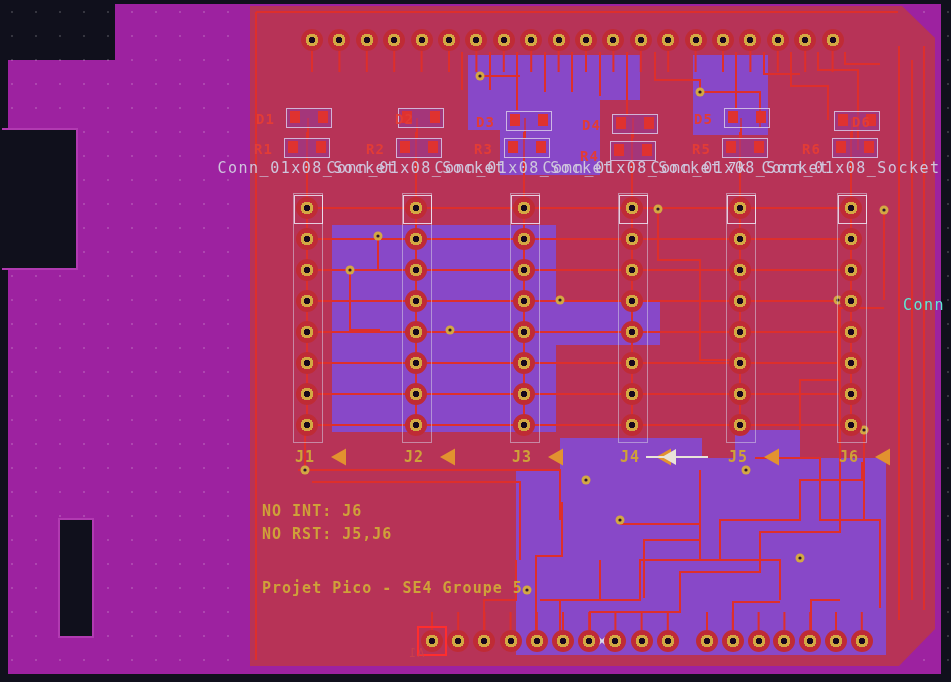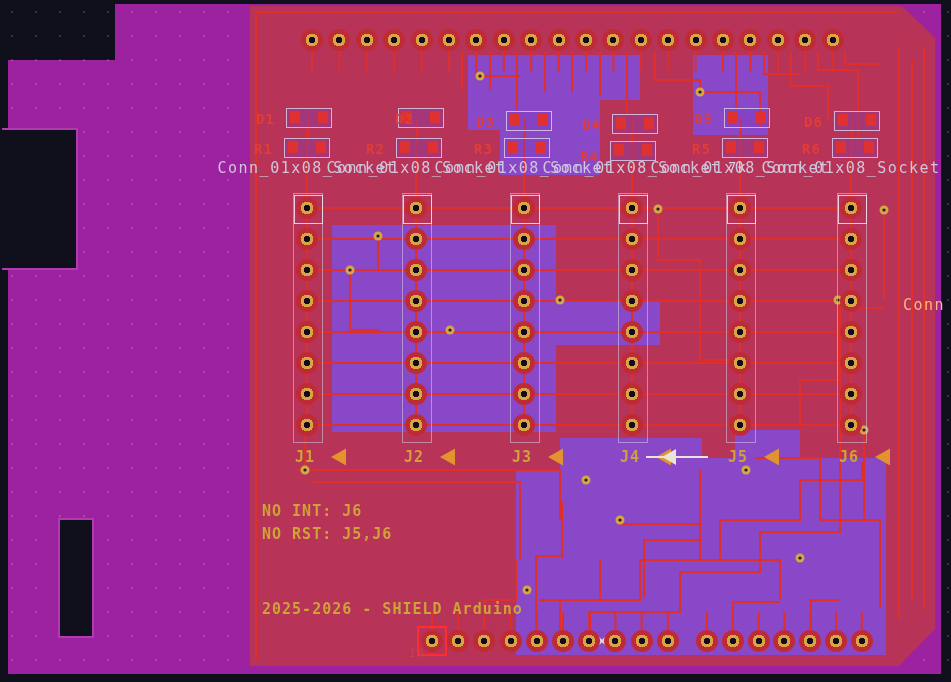--- a/index.html
+++ b/index.html
@@ -17,21 +17,21 @@
        background:radial-gradient(circle at center,#17081d 0 3.5px,#d3a843 3.5px 6.5px,#bf2b35 6.5px 11px);}
   .pad-hi{position:absolute;border:2px solid #ff2d2d;}
   .courtyard{position:absolute;border:1px solid rgba(214,205,228,.55);}
   .pin1{position:absolute;border:1px solid rgba(238,233,247,.85);}
   .fp{position:absolute;border:1px solid rgba(222,213,236,.8);background:rgba(130,60,190,.35);}
   .fp .p{position:absolute;width:10px;height:12px;background:#df3230;top:2px;}
   .fp .pl{left:3px;} .fp .pr{right:3px;}
   .ref{position:absolute;font-size:14px;font-weight:600;color:#e23c36;letter-spacing:1px;white-space:nowrap;}
   .socket-label{position:absolute;transform:translateX(-50%);font-size:15px;color:#cfc6dd;
                 letter-spacing:1.5px;white-space:nowrap;}
-  .edge-label{position:absolute;font-size:15px;color:#fdba74;letter-spacing:1.5px;white-space:nowrap;}
+  .edge-label{position:absolute;font-size:15px;color:#5eead4;letter-spacing:1.5px;white-space:nowrap;}
   .gold{position:absolute;font-size:15px;font-weight:600;color:#cfa139;letter-spacing:1px;white-space:nowrap;}
   .value-label{position:absolute;font-size:14px;color:#d8d0e4;letter-spacing:1px;white-space:nowrap;}
   .mirror{position:absolute;transform:scaleX(-1);font-size:12px;color:rgba(205,65,75,.85);letter-spacing:1px;}
 </style>
 </head>
 <body>
 
 <div id="stage">
 
   <div class="cu" style="left:115px;top:4px;width:826px;height:670px;"></div>
@@ -246,21 +246,21 @@
         <span class="p pl"></span>
         <span class="p pr"></span>
       </div>
     </div>
 
   <div class="edge-label" style="left:903px;top:296px;">Conn</div>
 
   <div class="gold" style="left:262px;top:502px;">NO INT: J6</div>
   <div class="gold" style="left:262px;top:525px;">NO RST: J5,J6</div>
 
-  <div class="gold" style="left:262px;top:600px;">2025-2026 - SHIELD Arduino</div>
+  <div class="gold" style="left:262px;top:579px;">Projet Pico - SE4 Groupe 5</div>
 
   <div class="mirror" style="left:408px;top:646px;">A1</div>
 
   <div class="value-label" style="left:728px;top:159px;">7k</div>
 <div class="socket-label" style="left: 307px; top: 159px;">Conn_01x08_Socket</div>
     <div class="gold" style="left: 295px; top: 448px;">J1</div>
     <div class="socket-label" style="left: 416px; top: 159px;">Conn_01x08_Socket</div>
     <div class="gold" style="left: 404px; top: 448px;">J2</div>
     <div class="socket-label" style="left: 524px; top: 159px;">Conn_01x08_Socket</div>
     <div class="gold" style="left: 512px; top: 448px;">J3</div>
@@ -268,20 +268,20 @@
     <div class="gold" style="left: 620px; top: 448px;">J4</div>
     <div class="socket-label" style="left: 740px; top: 159px;">Conn_01x08_Socket</div>
     <div class="gold" style="left: 728px; top: 448px;">J5</div>
     <div class="socket-label" style="left: 851px; top: 159px;">Conn_01x08_Socket</div>
     <div class="gold" style="left: 839px; top: 448px;">J6</div>
     <div class="ref" style="left: 256px; top: 111px;">D1</div>
     <div class="ref" style="left: 368px; top: 111px; margin-left: 27px;">D2</div>
     <div class="ref" style="left: 476px; top: 114px;">D3</div>
     <div class="ref" style="left: 582px; top: 117px;">D4</div>
     <div class="ref" style="left: 694px; top: 111px;">D5</div>
-    <div class="ref" style="left: 804px; top: 114px;">D6</div>
+    <div class="ref" style="left: 852px; top: 114px;">D6</div>
     <div class="ref" style="left: 254px; top: 141px;">R1</div>
     <div class="ref" style="left: 366px; top: 141px;">R2</div>
     <div class="ref" style="left: 474px; top: 141px;">R3</div>
     <div class="ref" style="left: 580px; top: 148px;">R4</div>
     <div class="ref" style="left: 692px; top: 141px;">R5</div>
     <div class="ref" style="left: 802px; top: 141px;">R6</div>
   </div>
 
 </body></html>

